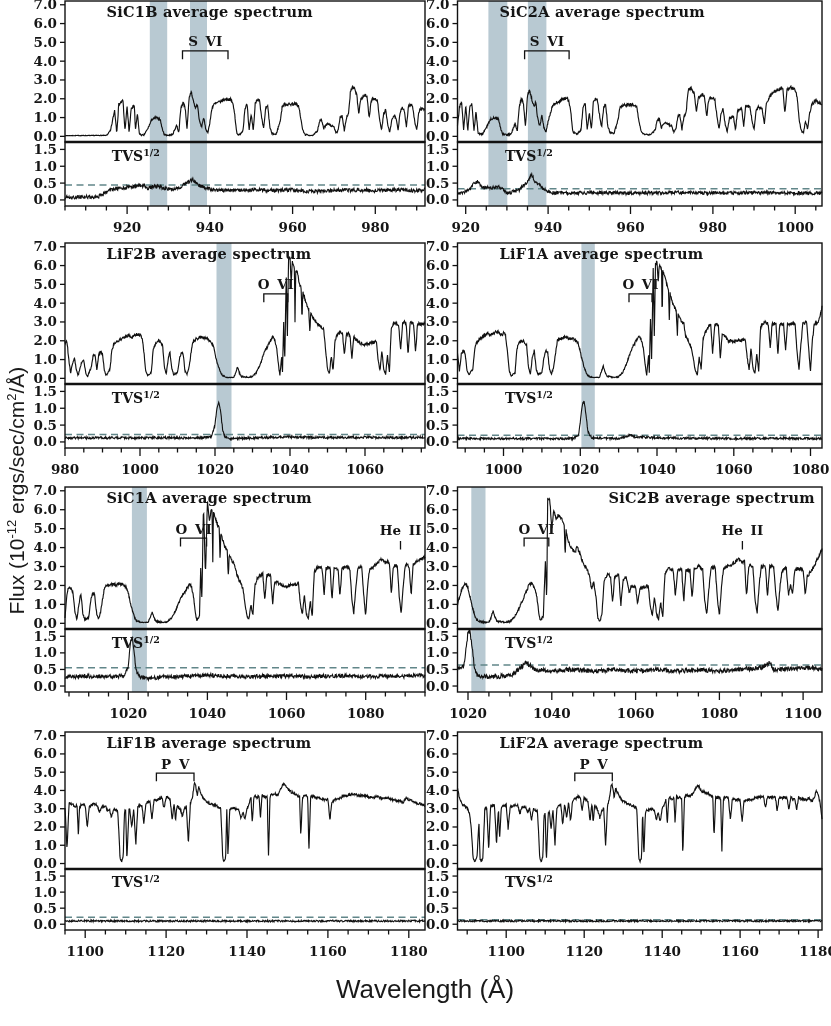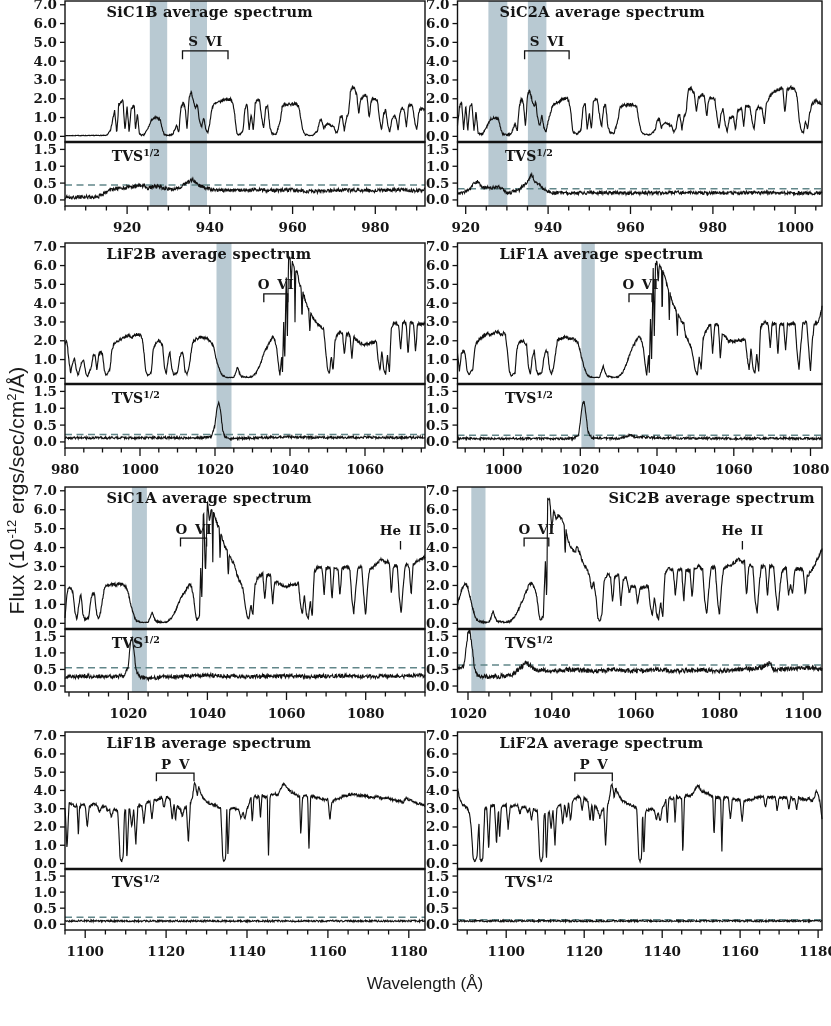--- a/index.html
+++ b/index.html
@@ -1,21 +1,21 @@
 <!DOCTYPE html>
 <html><head>
 <meta charset="utf-8">
 <style>
   html,body{margin:0;padding:0;background:#fff;}
   .figure{position:relative;width:831px;height:1026px;background:#fff;overflow:hidden;
           font-family:"Liberation Sans",sans-serif;color:#1a1a1a;}
   .ylabel{position:absolute;left:-194px;top:478px;width:420px;text-align:center;
           transform:rotate(-90deg);font-size:21px;white-space:nowrap;}
   .ylabel sup{font-size:13px;}
-  .xlabel{position:absolute;left:95px;top:974px;width:660px;text-align:center;font-size:17px;}
+  .xlabel{position:absolute;left:95px;top:974px;width:660px;text-align:center;font-size:26px;}
   svg{position:absolute;overflow:visible;}
   svg text{font-family:"DejaVu Serif",serif;font-weight:bold;fill:#151515;}
 </style>
 </head>
 <body>
 
 <div class="figure">
   <div class="ylabel"><span>Flux (10</span><sup>-12</sup><span> ergs/sec/cm</span><sup>2</sup><span>/Å)</span></div>
   <div id="panels">
       <svg width="428" height="257" viewBox="0 0 428 257" style="left: 0px; top: -11px;">

